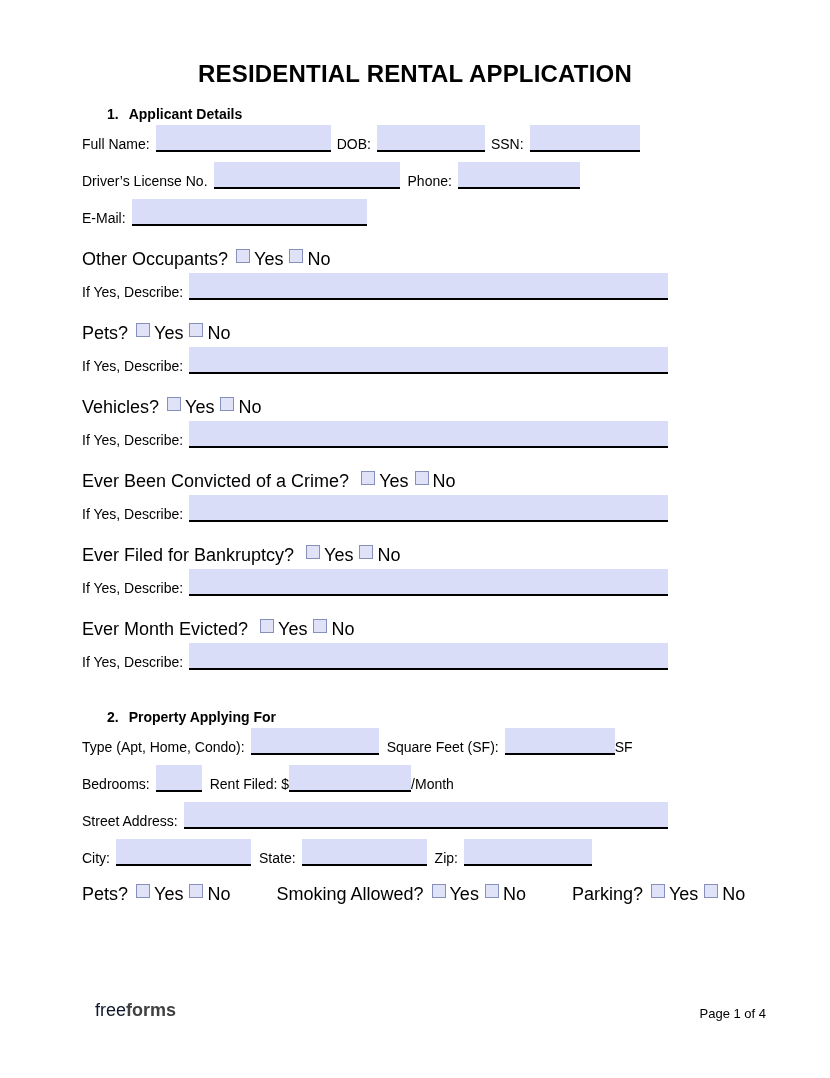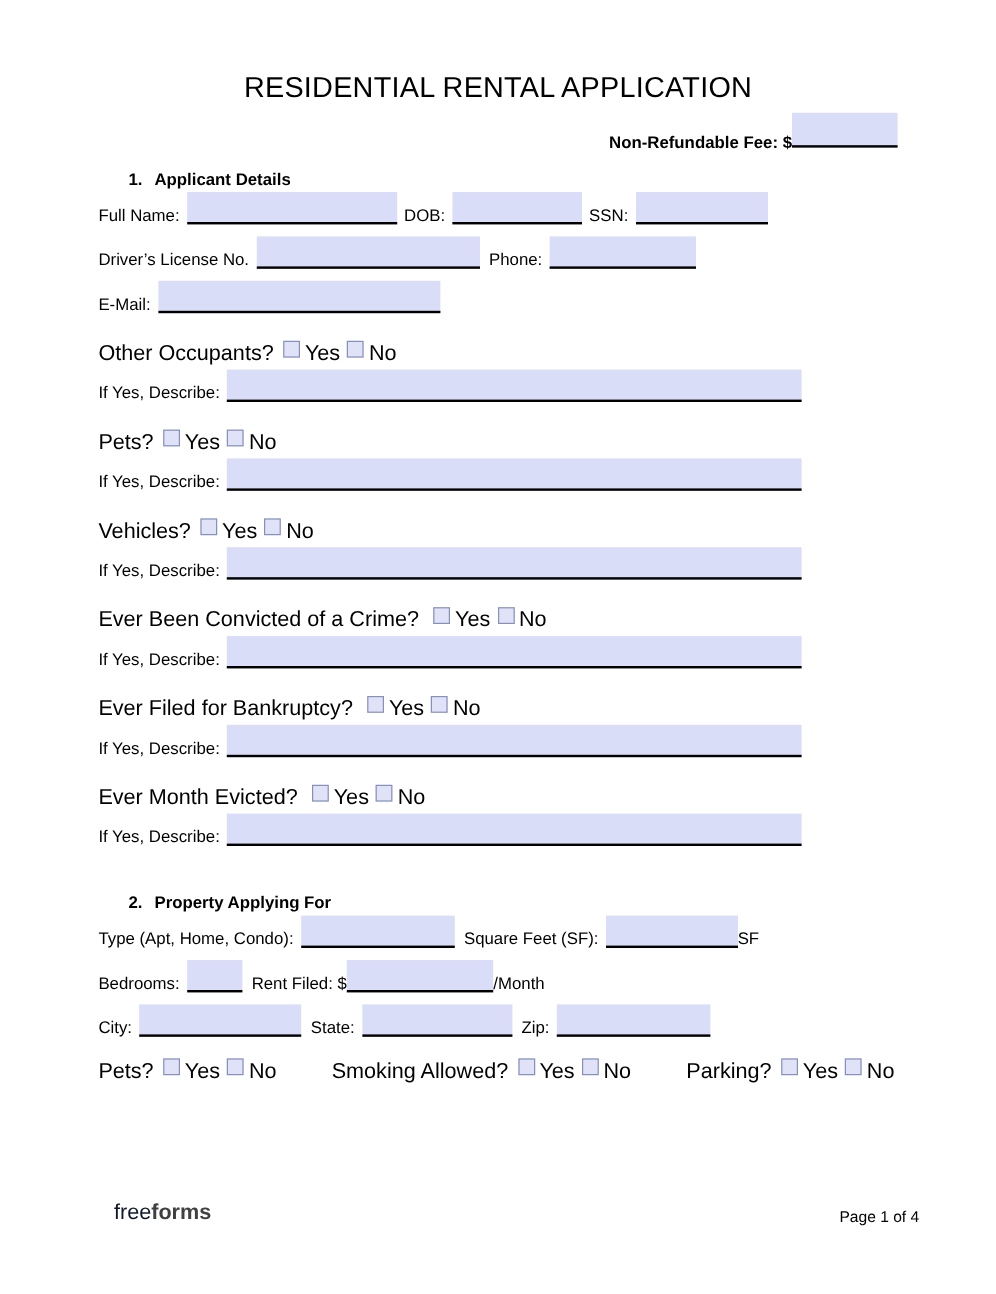--- a/index.html
+++ b/index.html
@@ -11,21 +11,21 @@
     font-family:"Liberation Sans", sans-serif;
     color:#000;
     box-sizing:border-box;
     padding:0 82px;
     overflow:hidden;
   }
   .title {
     margin-top:60px;
     text-align:center;
     font-size:24px;
-    font-weight:normal;
+    font-weight:bold;
     letter-spacing:0.2px;
     line-height:28px;
   }
   .subtitle {
     text-align:center;
     font-size:13px;
     line-height:18px;
   }
   .fee-row {
     margin-top:6px;
@@ -96,24 +96,20 @@
     margin-left:36px;
   }
 </style>
 </head>
 <body>
 
 <div class="page">
 
   <div class="title">RESIDENTIAL RENTAL APPLICATION</div>
 
-  <div class="fee-row">
-    <span class="fee-label lbl">Non-Refundable Fee: $</span>
-      <span class="field fee-field"></span>
-  </div>
 
   <div class="section-heading s1-heading">
     <span>1.</span>
     <span>Applicant Details</span>
   </div>
 
   <div class="frow mt2">
     <span class="lbl">Full Name:</span>
       <span class="gap6"></span>
     <span class="field w175"></span>
@@ -270,20 +266,25 @@
   <div class="frow mt10">
     <span class="lbl">Bedrooms:</span>
       <span class="gap6"></span>
     <span class="field w46"></span>
       <span class="gap8"></span>
     <span class="lbl">Rent Filed: $</span>
     <span class="field w122"></span>
     <span class="lbl">/Month</span>
   </div>
 
+  <div class="frow mt10 describe-row" style="margin-top:10px">
+    <span class="lbl">Street Address:</span>
+      <span class="gap6"></span>
+    <span class="field"></span>
+  </div>
 
   <div class="frow mt10">
     <span class="lbl">City:</span>
       <span class="gap6"></span>
     <span class="field w135"></span>
       <span class="gap8"></span>
     <span class="lbl">State:</span>
       <span class="gap6"></span>
     <span class="field w125"></span>
       <span class="gap8"></span>

